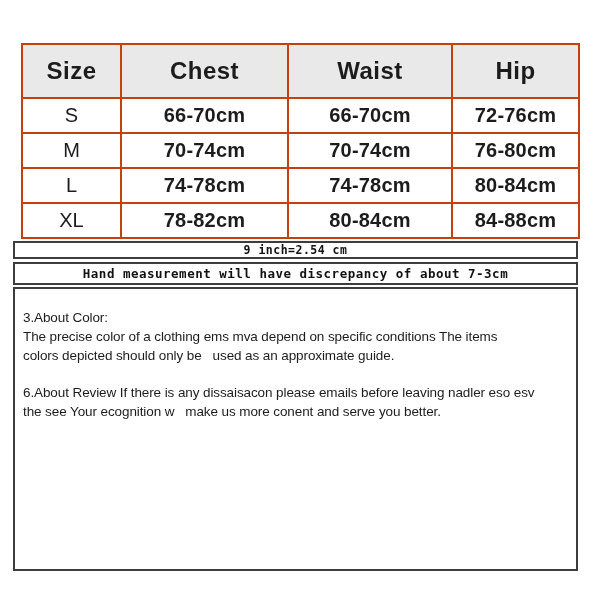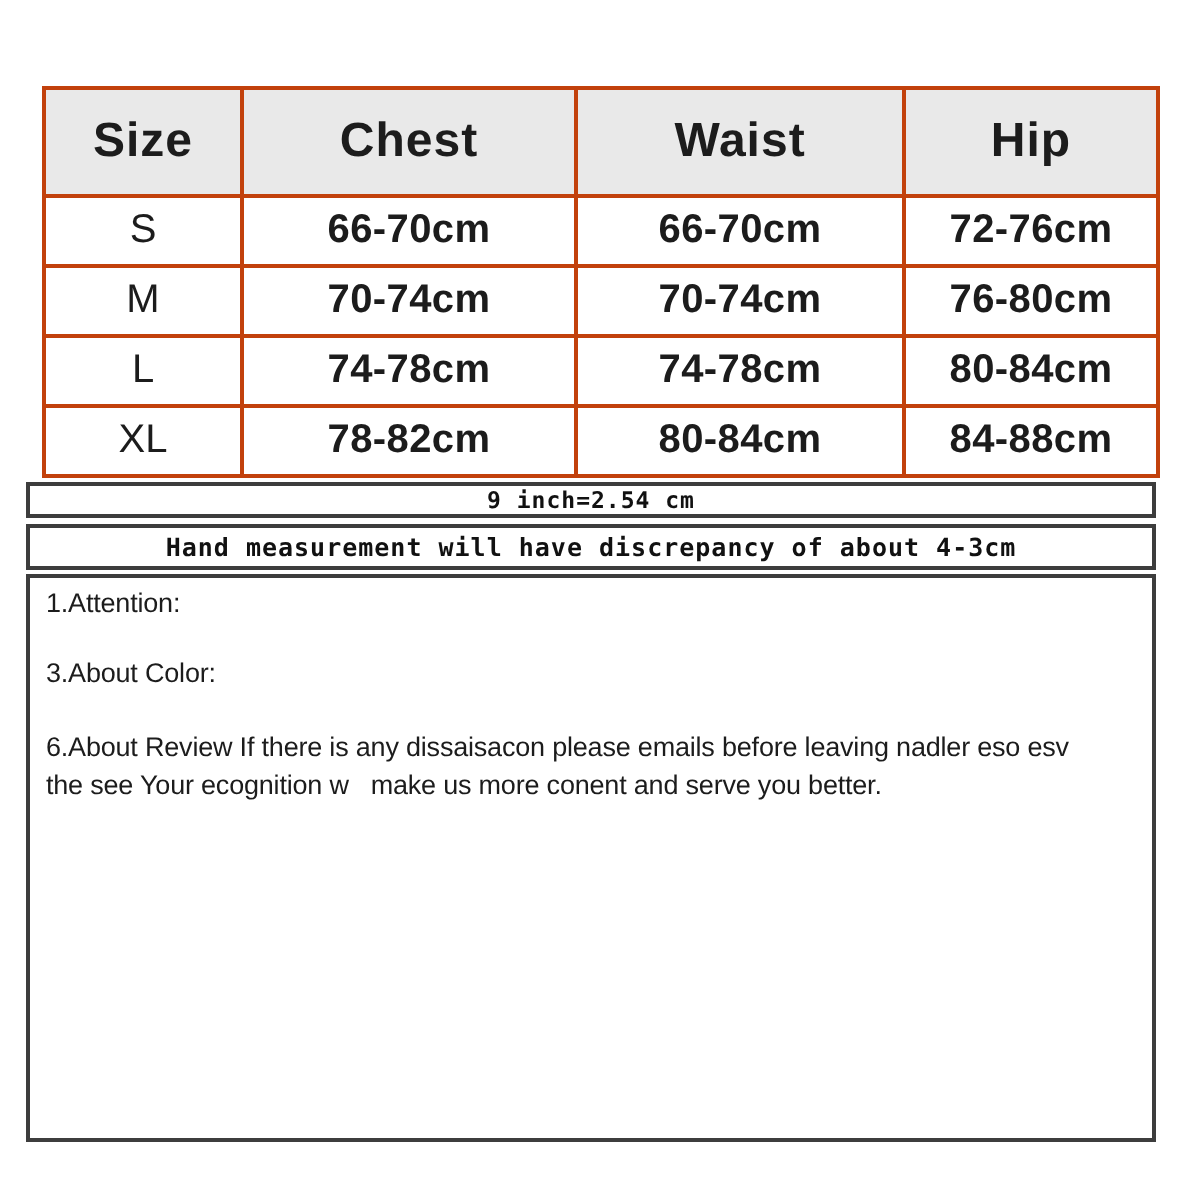--- a/index.html
+++ b/index.html
@@ -131,28 +131,29 @@
     <tr>
       <td class="size-cell">XL</td>
       <td class="measure-cell">78-82cm</td>
       <td class="measure-cell">80-84cm</td>
       <td class="measure-cell">84-88cm</td>
     </tr>
   </tbody>
 </table>
 
 <div class="banner banner-inch">9 inch=2.54 cm</div>
-<div class="banner banner-hand">Hand measurement will have discrepancy of about 4-3cm</div>
+<div class="banner banner-hand">Hand measurement will have discrepancy of about 7-3cm</div>
 
 <div class="notes-box">
   <div class="note-section note-sec-1">
-    <div class="note-heading">1.Attention:</div>
   </div>
   <div class="note-section note-sec-2">
   </div>
   <div class="note-section note-sec-3">
     <div class="note-heading">3.About Color:</div>
+    <div class="note-body">The precise color of a clothing ems mva depend on specific conditions The items
+colors depicted should only be   used as an approximate guide.</div>
   </div>
   <div class="note-section note-sec-4">
     <div class="note-body">6.About Review If there is any dissaisacon please emails before leaving nadler eso esv
 the see Your ecognition w   make us more conent and serve you better.</div>
   </div>
 </div>
 
 </body></html>

